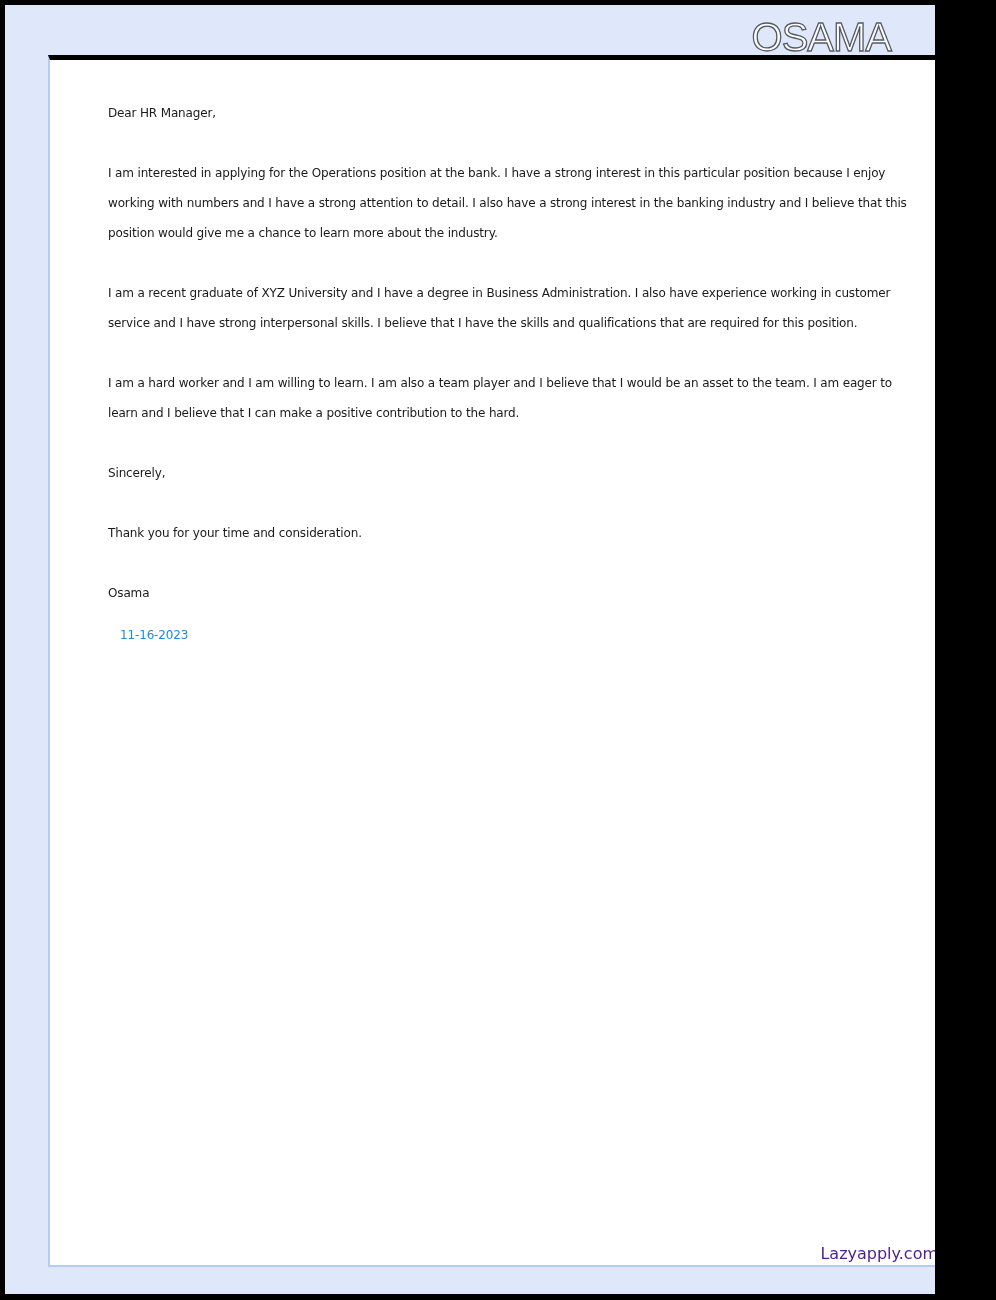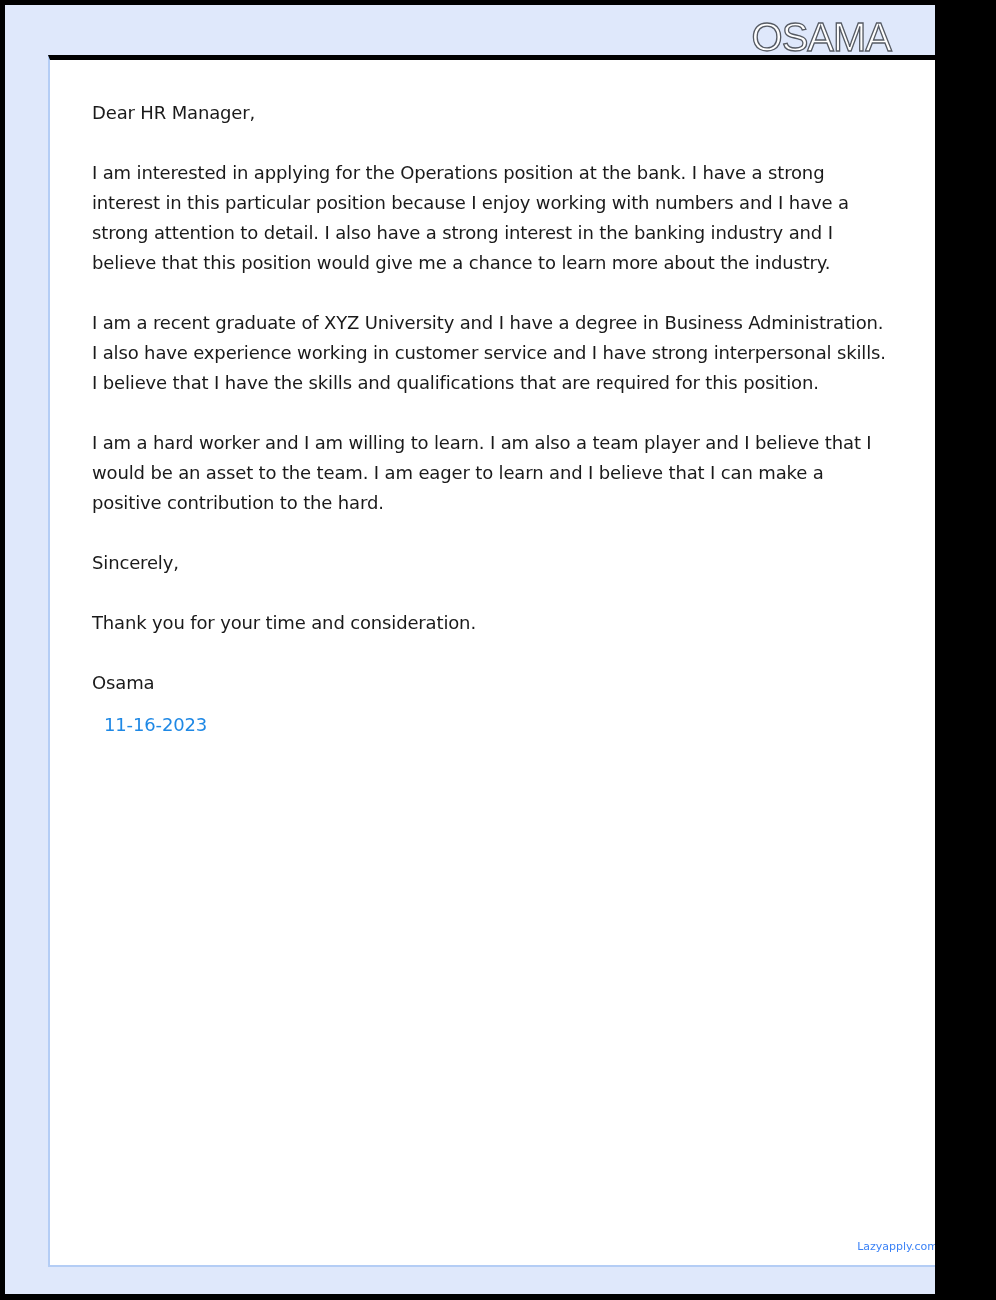--- a/index.html
+++ b/index.html
@@ -40,45 +40,45 @@
       width: 896px;
       height: 1205px;
       background: #ffffff;
       border-top: 5px solid #000;
       border-left: 2px solid #b4cdf5;
       border-right: 2px solid #b4cdf5;
       border-bottom: 2px solid #b4cdf5;
     }
     .letter {
       position: absolute;
-      left: 42px;
+      left: 58px;
       top: 38px;
       width: 800px;
-      font-size: 18px;
+      font-size: 12px;
       line-height: 30px;
       color: #1a1a1a;
       letter-spacing: -0.15px;
     }
     .letter p {
       margin: 0 0 30px 0;
     }
     .letter .signer {
       margin-bottom: 10px;
     }
     .letter .date {
       color: #1e88e5;
       margin: 12px;
     }
     .footer {
       position: absolute;
       right: 8px;
-      bottom: 10px;
-      font-size: 11px;
+      bottom: 3px;
+      font-size: 16px;
       line-height: 16px;
-      color: #3b82f6;
+      color: #4c1d95;
     }
   </style>
 </head>
 <body>
 
 <div class="frame">
   <div class="brand">OSAMA</div>
 
   <div class="card">
     <div class="letter">

